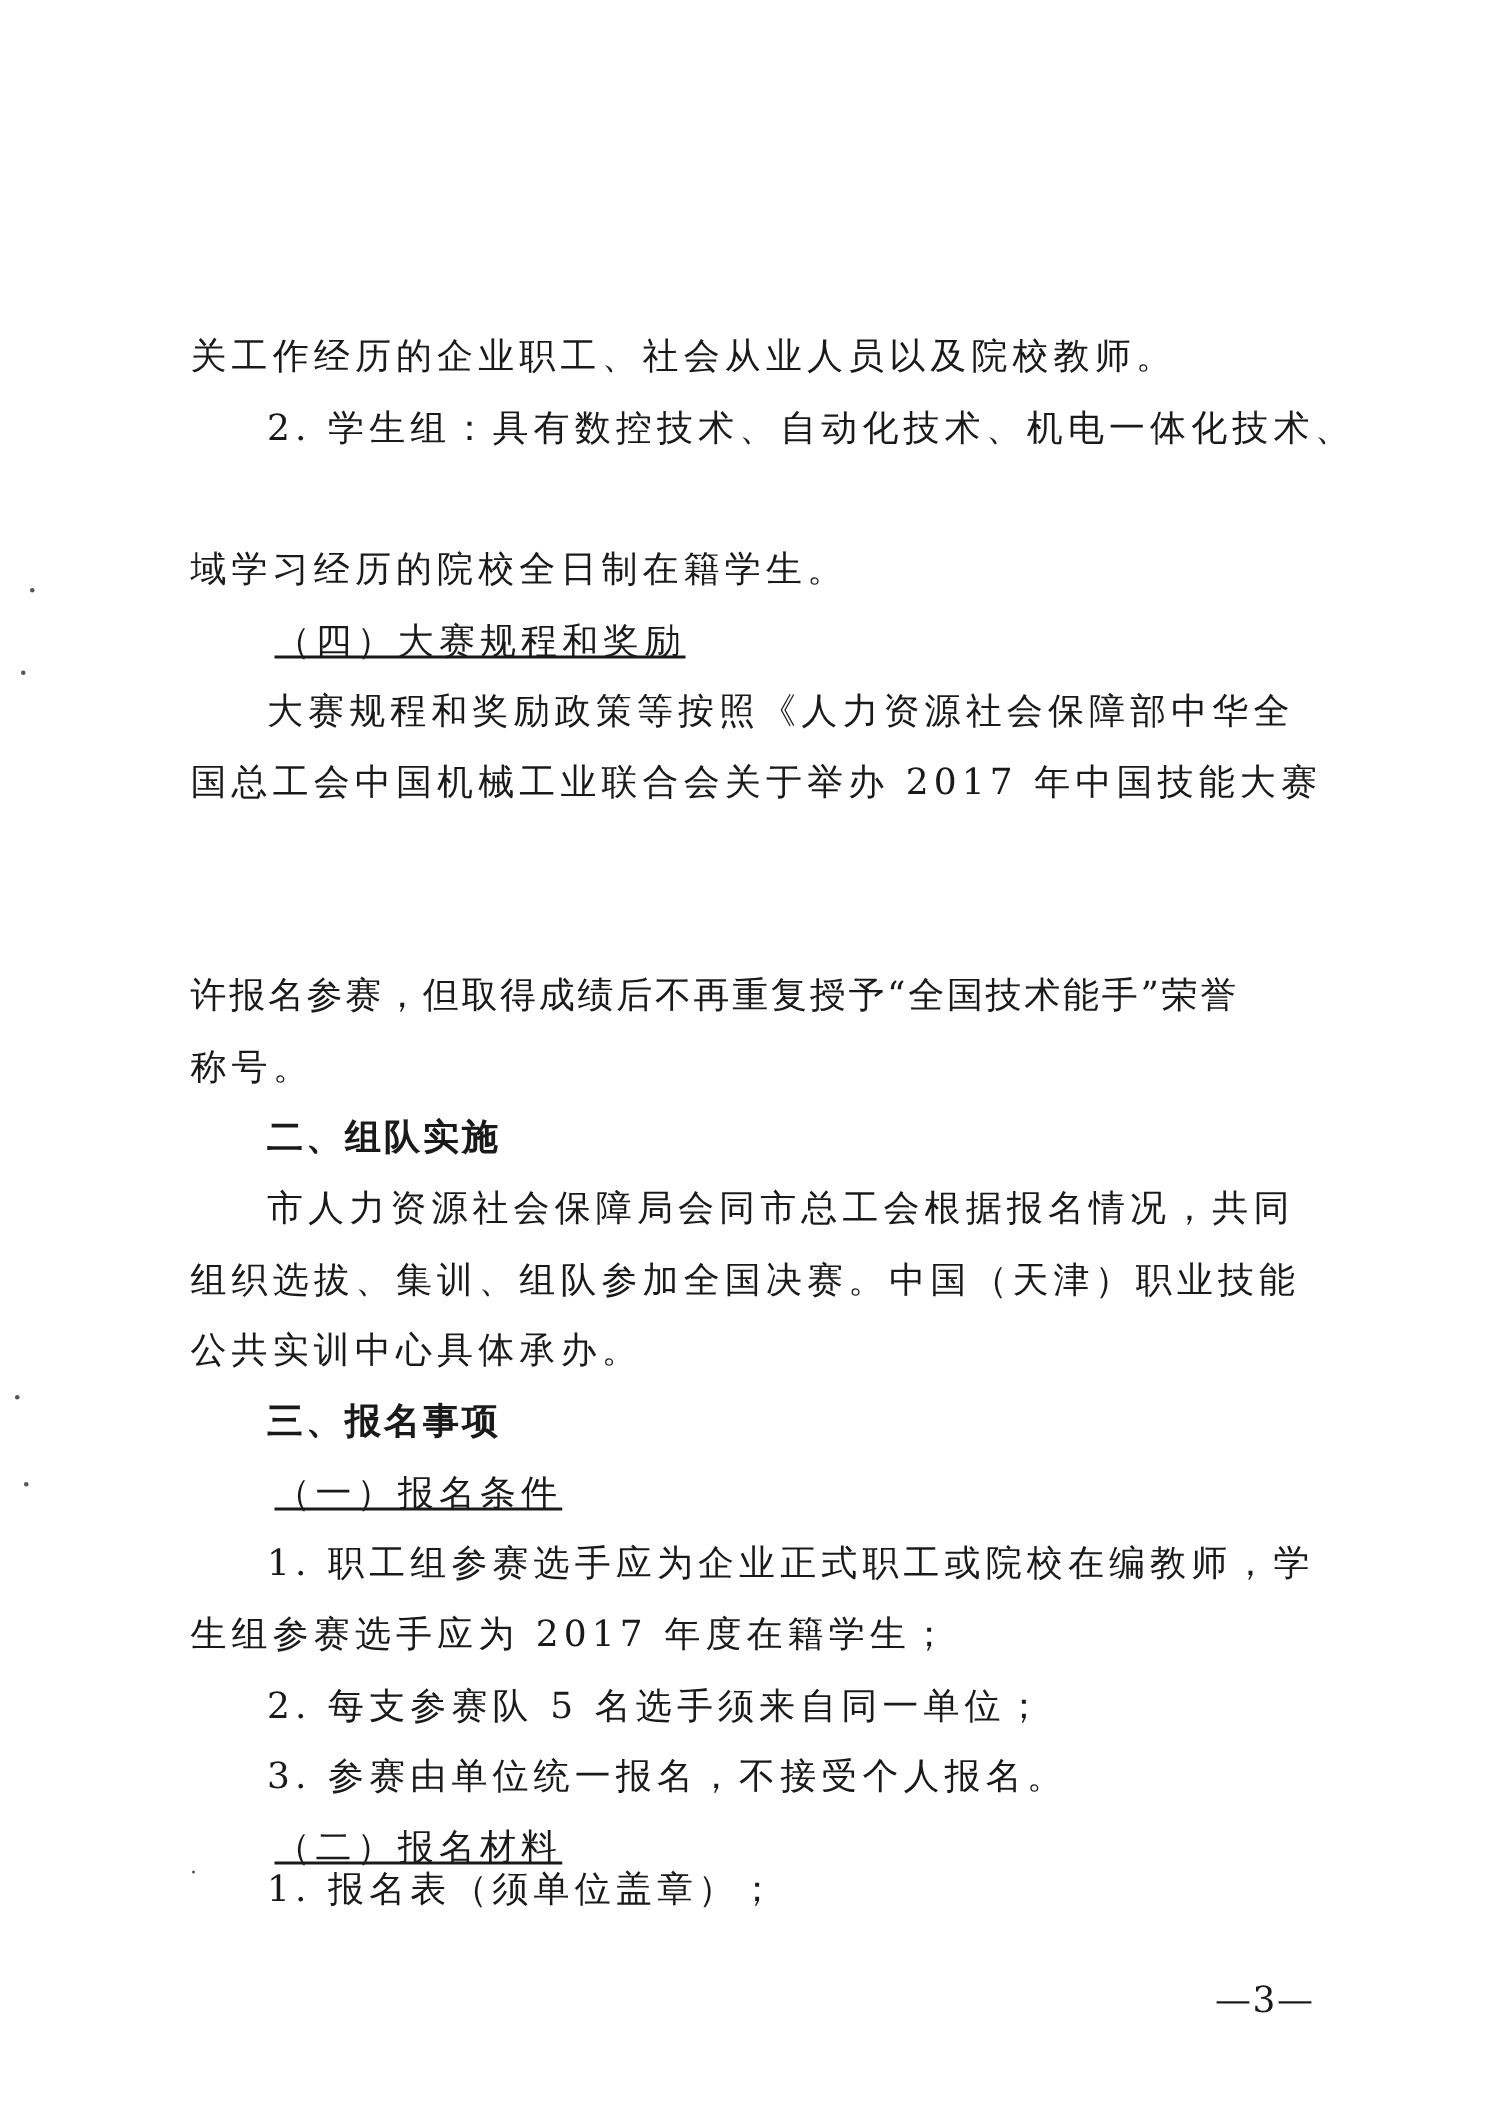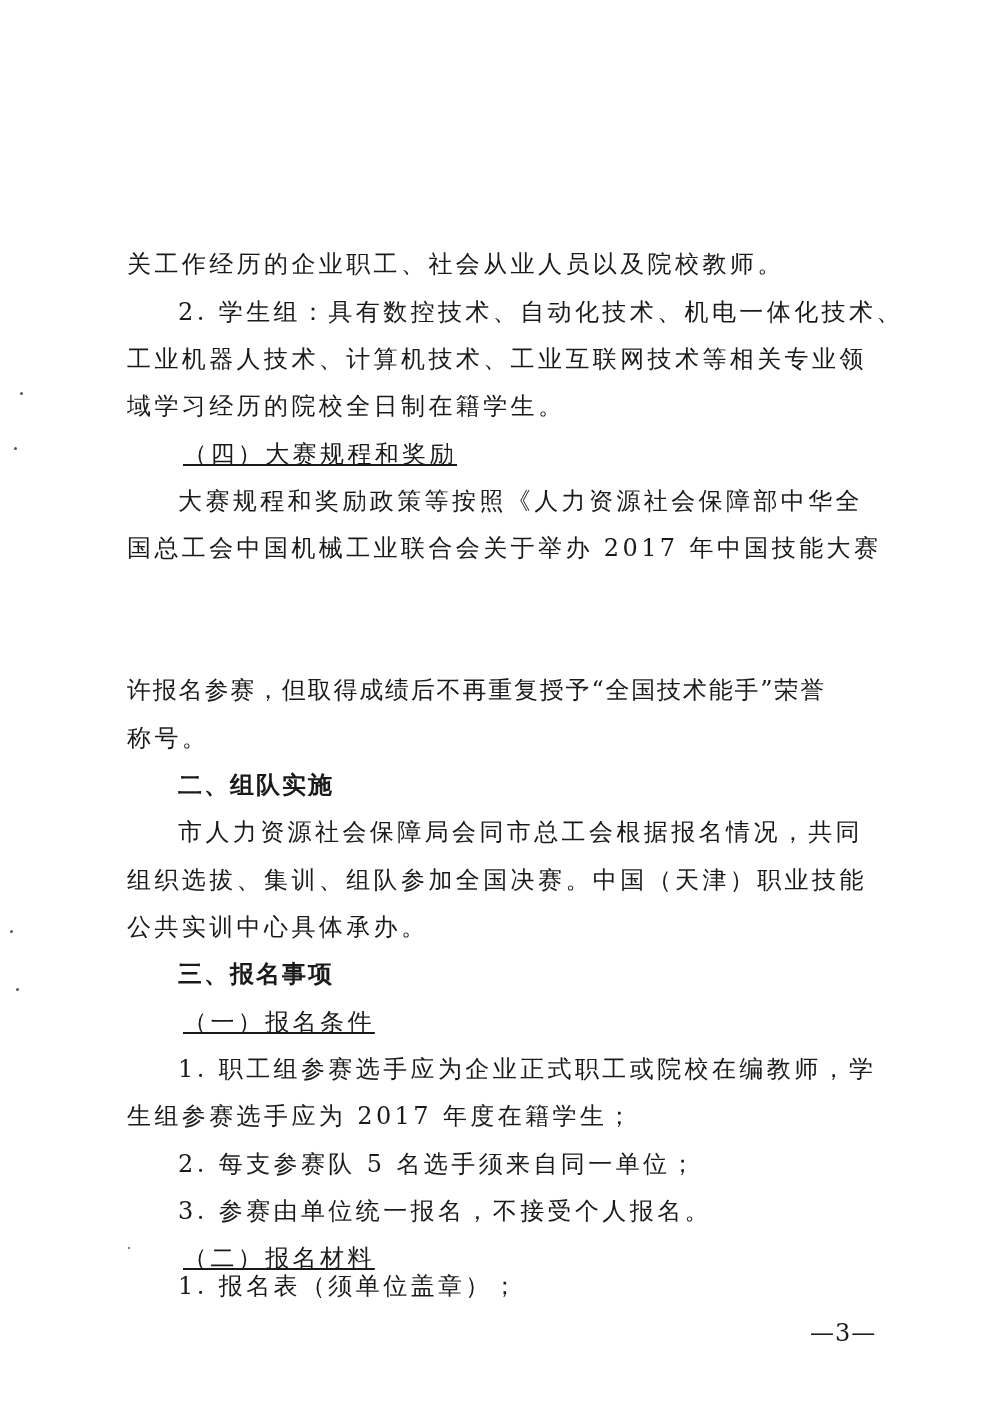--- a/index.html
+++ b/index.html
@@ -13,40 +13,38 @@
     }
     .page { position: absolute; left: 0; top: 0; width: 992px; height: 1404px; }
     .line {
       position: absolute;
       left: 127px;
       width: 748px;
       font-size: 24px;
       line-height: 30px;
       white-space: nowrap;
       letter-spacing: 3.4px;
-      margin-top: 27px;
     }
     .indent { left: 178px; }
     .indent-s { left: 183px; text-decoration: underline; }
     .heading { font-family: "DejaVu Sans", "Liberation Sans", sans-serif; font-weight: bold; letter-spacing: 2px; }
     .page-num {
       position: absolute;
       left: 810px; top: 1318px;
       font-size: 24px; line-height: 30px;
       letter-spacing: 1px;
     }
     .speck { position: absolute; width: 3px; height: 3px; background: #555; border-radius: 50%; }
   </style>
 </head>
 <body>
 
 <div class="page">
   <div class="line" style="top:222px">关工作经历的企业职工、社会从业人员以及院校教师。</div>
   <div class="line indent" style="top:270px">2. 学生组：具有数控技术、自动化技术、机电一体化技术、</div>
-  <div class="line" style="top:317px">工业机器人技术、计算机技术、工业互联网技术等相关专业领</div>
   <div class="line" style="top:364px">域学习经历的院校全日制在籍学生。</div>
   <div class="line indent-s" style="top:412px">（四）大赛规程和奖励</div>
   <div class="line indent" style="top:459px">大赛规程和奖励政策等按照《人力资源社会保障部中华全</div>
   <div class="line" style="top:506px">国总工会中国机械工业联合会关于举办 2017 年中国技能大赛</div>
   <div class="line" style="top:648px; letter-spacing:1.8px">许报名参赛，但取得成绩后不再重复授予“全国技术能手”荣誉</div>
   <div class="line" style="top:696px">称号。</div>
   <div class="line indent heading" style="top:743px">二、组队实施</div>
   <div class="line indent" style="top:790px">市人力资源社会保障局会同市总工会根据报名情况，共同</div>
   <div class="line" style="top:838px">组织选拔、集训、组队参加全国决赛。中国（天津）职业技能</div>
   <div class="line" style="top:885px">公共实训中心具体承办。</div>

